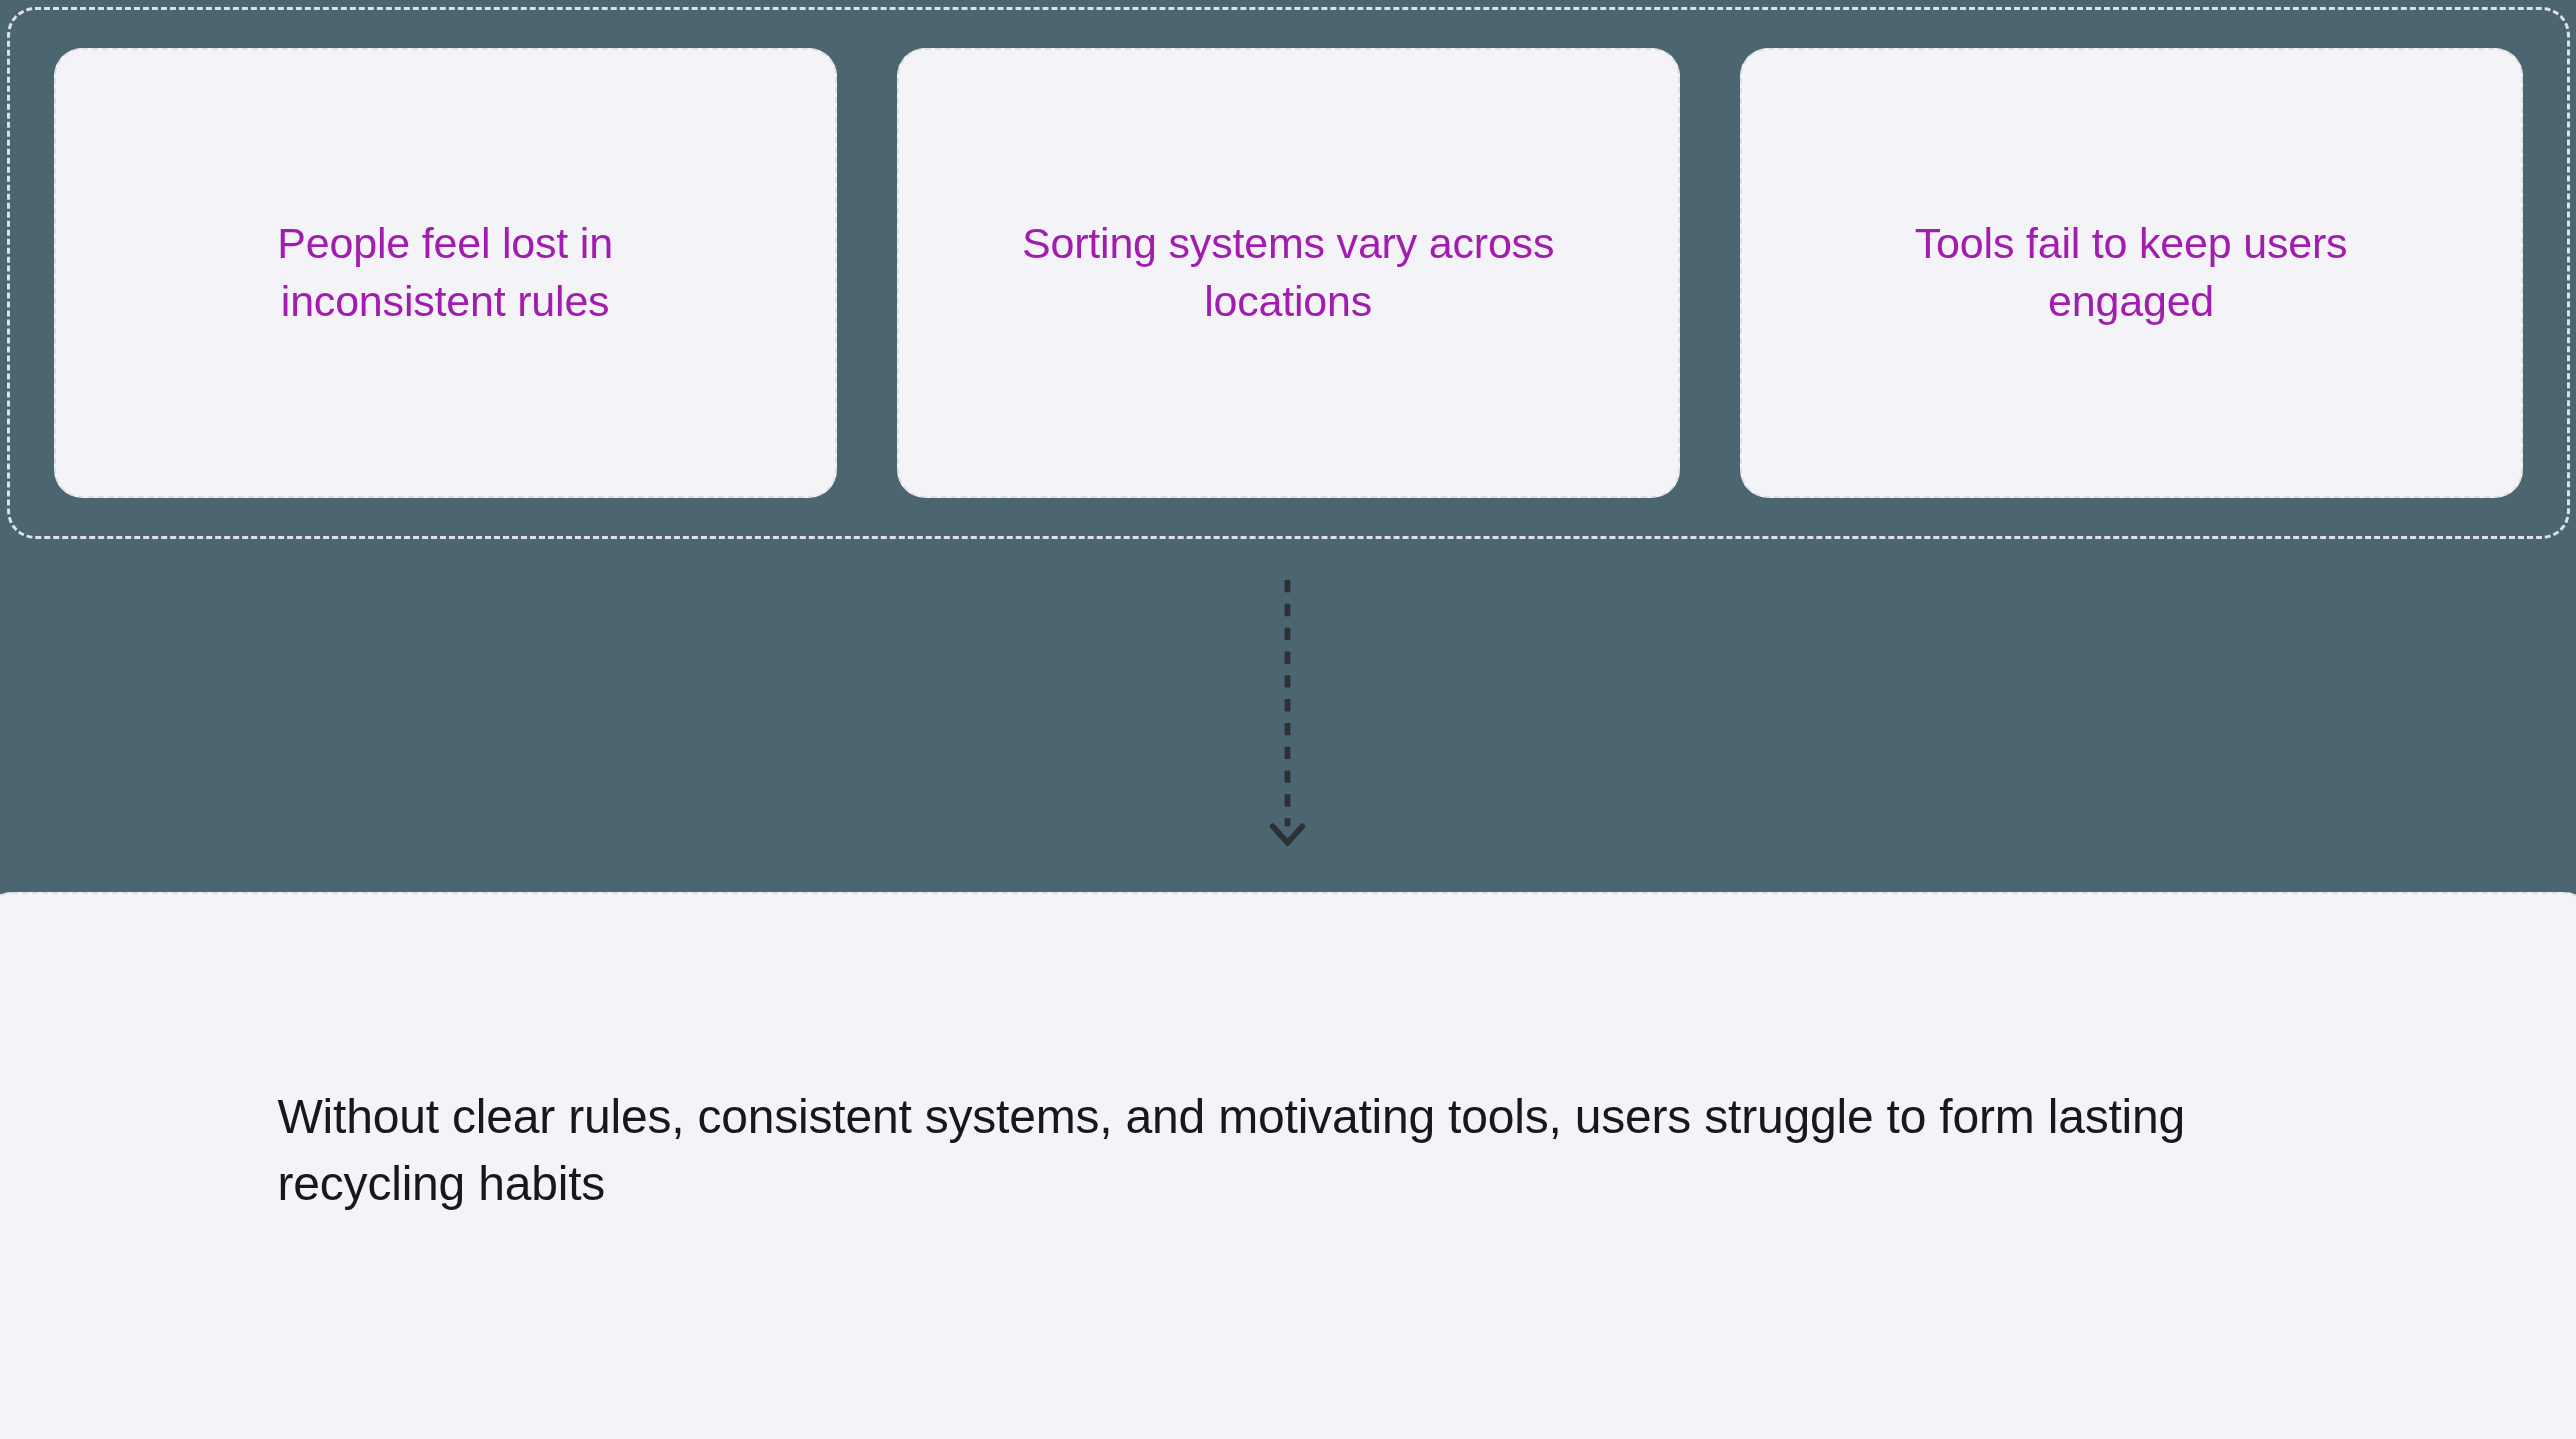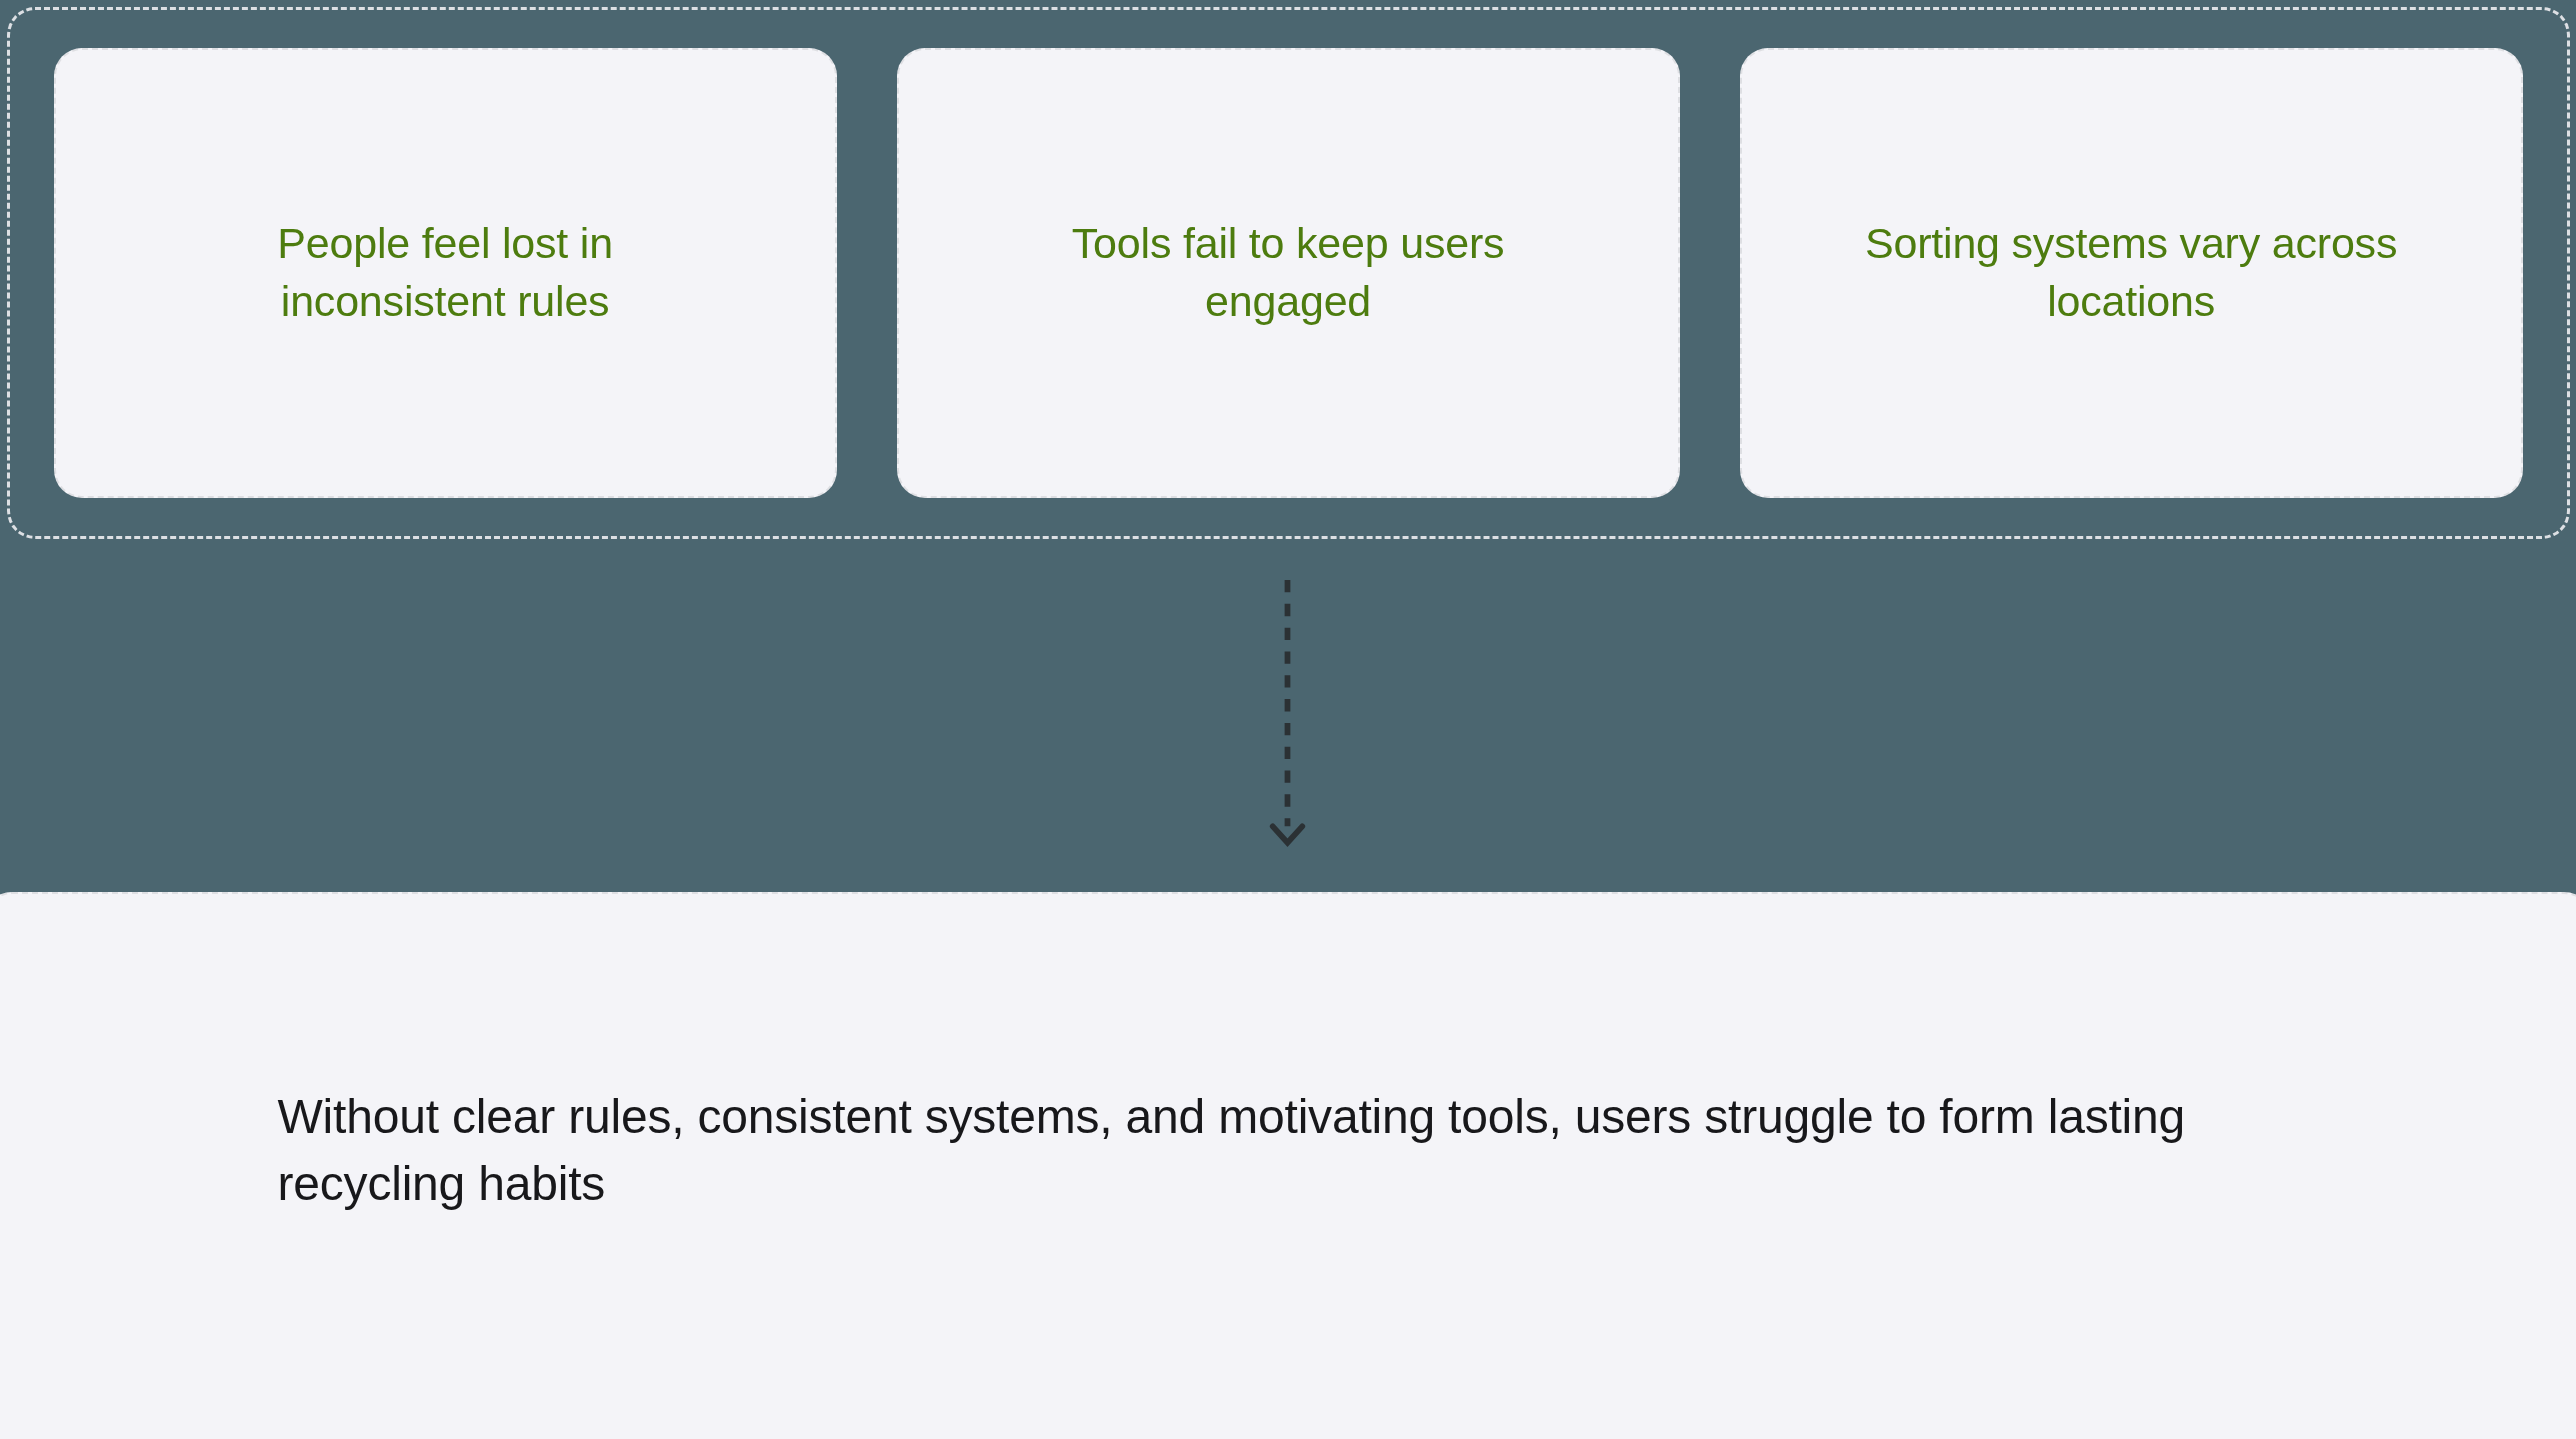--- a/index.html
+++ b/index.html
@@ -49,21 +49,21 @@
     display: flex;
     align-items: center;
     justify-content: center;
     padding: 25px 38px;
     min-width: 0;
   }
 
   .problem-card .card-text {
     font-size: 43px;
     line-height: 1.33;
-    color: #4d7c0f;
+    color: #a21caf;
     text-align: center;
     font-weight: 400;
     letter-spacing: -0.2px;
     max-width: 542px;
   }
 
   
   .connector {
     position: absolute;
     left: 1248px;
@@ -111,25 +111,25 @@
 
 <div id="diagram-root">
 
   <div class="problem-group">
 
     <div class="problem-card">
       <div class="card-text">People feel lost in inconsistent rules</div>
     </div>
 
     <div class="problem-card">
-      <div class="card-text">Tools fail to keep users engaged</div>
+      <div class="card-text">Sorting systems vary across locations</div>
     </div>
 
     <div class="problem-card">
-      <div class="card-text">Sorting systems vary across locations</div>
+      <div class="card-text">Tools fail to keep users engaged</div>
     </div>
 
   </div>
 
   <div class="connector">
     <svg viewBox="0 0 96 330" xmlns="http://www.w3.org/2000/svg">
       <line x1="48" y1="0" x2="48" y2="300" stroke="#2B3134" stroke-width="7" stroke-dasharray="15 14" stroke-linecap="butt"></line>
       <polyline points="30,300 48,320 66,300" fill="none" stroke="#2B3134" stroke-width="7" stroke-linecap="round" stroke-linejoin="miter"></polyline>
     </svg>
   </div>

